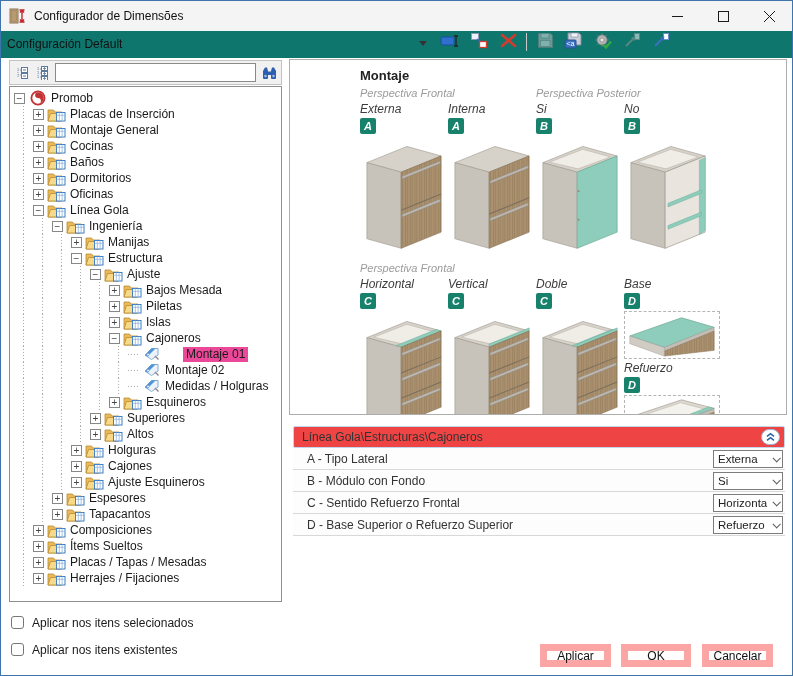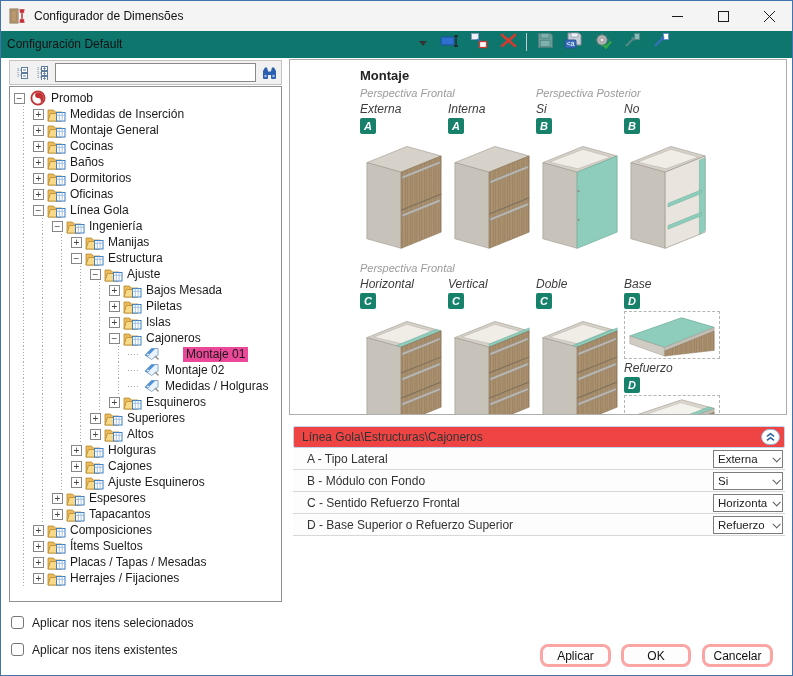--- a/index.html
+++ b/index.html
@@ -43,21 +43,21 @@
   
   .props{position:absolute;left:292px;top:425px;width:492px;}
   .props-header{height:22px;background:#ef4444;border:1px solid #c0d5ec;border-radius:2px;display:flex;align-items:center;padding:0 4px 0 8px;font-size:12px;color:#333;}
   .chip{margin-left:auto;width:19px;height:16px;border:1px solid #9ab6d6;border-radius:8px;background:#fff;display:flex;align-items:center;justify-content:center;padding:0;}
   .prow{position:relative;height:22px;border-bottom:1px solid #d8d8d8;display:flex;align-items:center;font-size:12px;color:#333;padding-left:14px;background:#fdfdfd;}
   .psel{position:absolute;right:2px;top:2px;width:70px;height:18px;border:1px solid #7c7c7c;background:#fff;display:flex;align-items:center;font-size:11.5px;color:#222;padding:0 3px 0 4px;}
   .cdn{margin-left:auto;width:6px;height:6px;border-right:1.4px solid #5f5f5f;border-bottom:1.4px solid #5f5f5f;transform:rotate(45deg) translateY(-1px);}
   
   .chk{position:absolute;left:10px;display:flex;align-items:flex-start;gap:8px;font-size:12px;color:#1a1a1a;}
   .chkbox{width:13px;height:13px;border:1px solid #767676;border-radius:3px;background:#fff;flex:0 0 auto;}
-  .btn{position:absolute;height:23px;border:3px solid #fca5a5;border-radius:8px;background:#fdfdfd;font-size:12px;color:#111;font-family:"Liberation Sans",sans-serif;display:flex;align-items:center;justify-content:center;}
+  .btn{position:absolute;height:23px;border:7px solid #fca5a5;border-radius:0;background:#fdfdfd;font-size:12px;color:#111;font-family:"Liberation Sans",sans-serif;display:flex;align-items:center;justify-content:center;}
 </style>
 </head>
 <body>
 
 <div class="window">
 
   <div class="titlebar">
     <span class="appicon">
       <svg width="17" height="17" viewBox="0 0 17 17">
         <rect x="1" y="1" width="8" height="14" fill="#cbb089" stroke="#8a7353"></rect>
@@ -201,21 +201,21 @@
         <span class="guide"></span>
         <button class="tgl">+</button>
         <span class="ticon">
           <svg width="19" height="15" viewBox="0 0 19 15">
             <path d="M1,3 h5.5 l1.5,2 h7 v9 h-14 z" fill="#e9b95c" stroke="#b98a2f" stroke-width=".8"></path>
             <path d="M1,14 L3.5,6.5 h13 L14,14 z" fill="#f8d98a" stroke="#b98a2f" stroke-width=".8"></path>
             <rect x="9.5" y="5.5" width="8.5" height="8.5" fill="#fff" stroke="#3f7fc4" stroke-width="1"></rect>
             <path d="M9.5,8.3 h8.5 M12.3,5.5 v8.5 M15.1,5.5 v8.5" stroke="#8fb4dd" stroke-width=".8"></path>
           </svg>
         </span>
-        <span class="lbl">Medidas de Inserción</span>
+        <span class="lbl">Placas de Inserción</span>
       </div>
       <div class="trow">
         <span class="guide"></span>
         <button class="tgl">+</button>
         <span class="ticon">
           <svg width="19" height="15" viewBox="0 0 19 15">
             <path d="M1,3 h5.5 l1.5,2 h7 v9 h-14 z" fill="#e9b95c" stroke="#b98a2f" stroke-width=".8"></path>
             <path d="M1,14 L3.5,6.5 h13 L14,14 z" fill="#f8d98a" stroke="#b98a2f" stroke-width=".8"></path>
             <rect x="9.5" y="5.5" width="8.5" height="8.5" fill="#fff" stroke="#3f7fc4" stroke-width="1"></rect>
             <path d="M9.5,8.3 h8.5 M12.3,5.5 v8.5 M15.1,5.5 v8.5" stroke="#8fb4dd" stroke-width=".8"></path>

